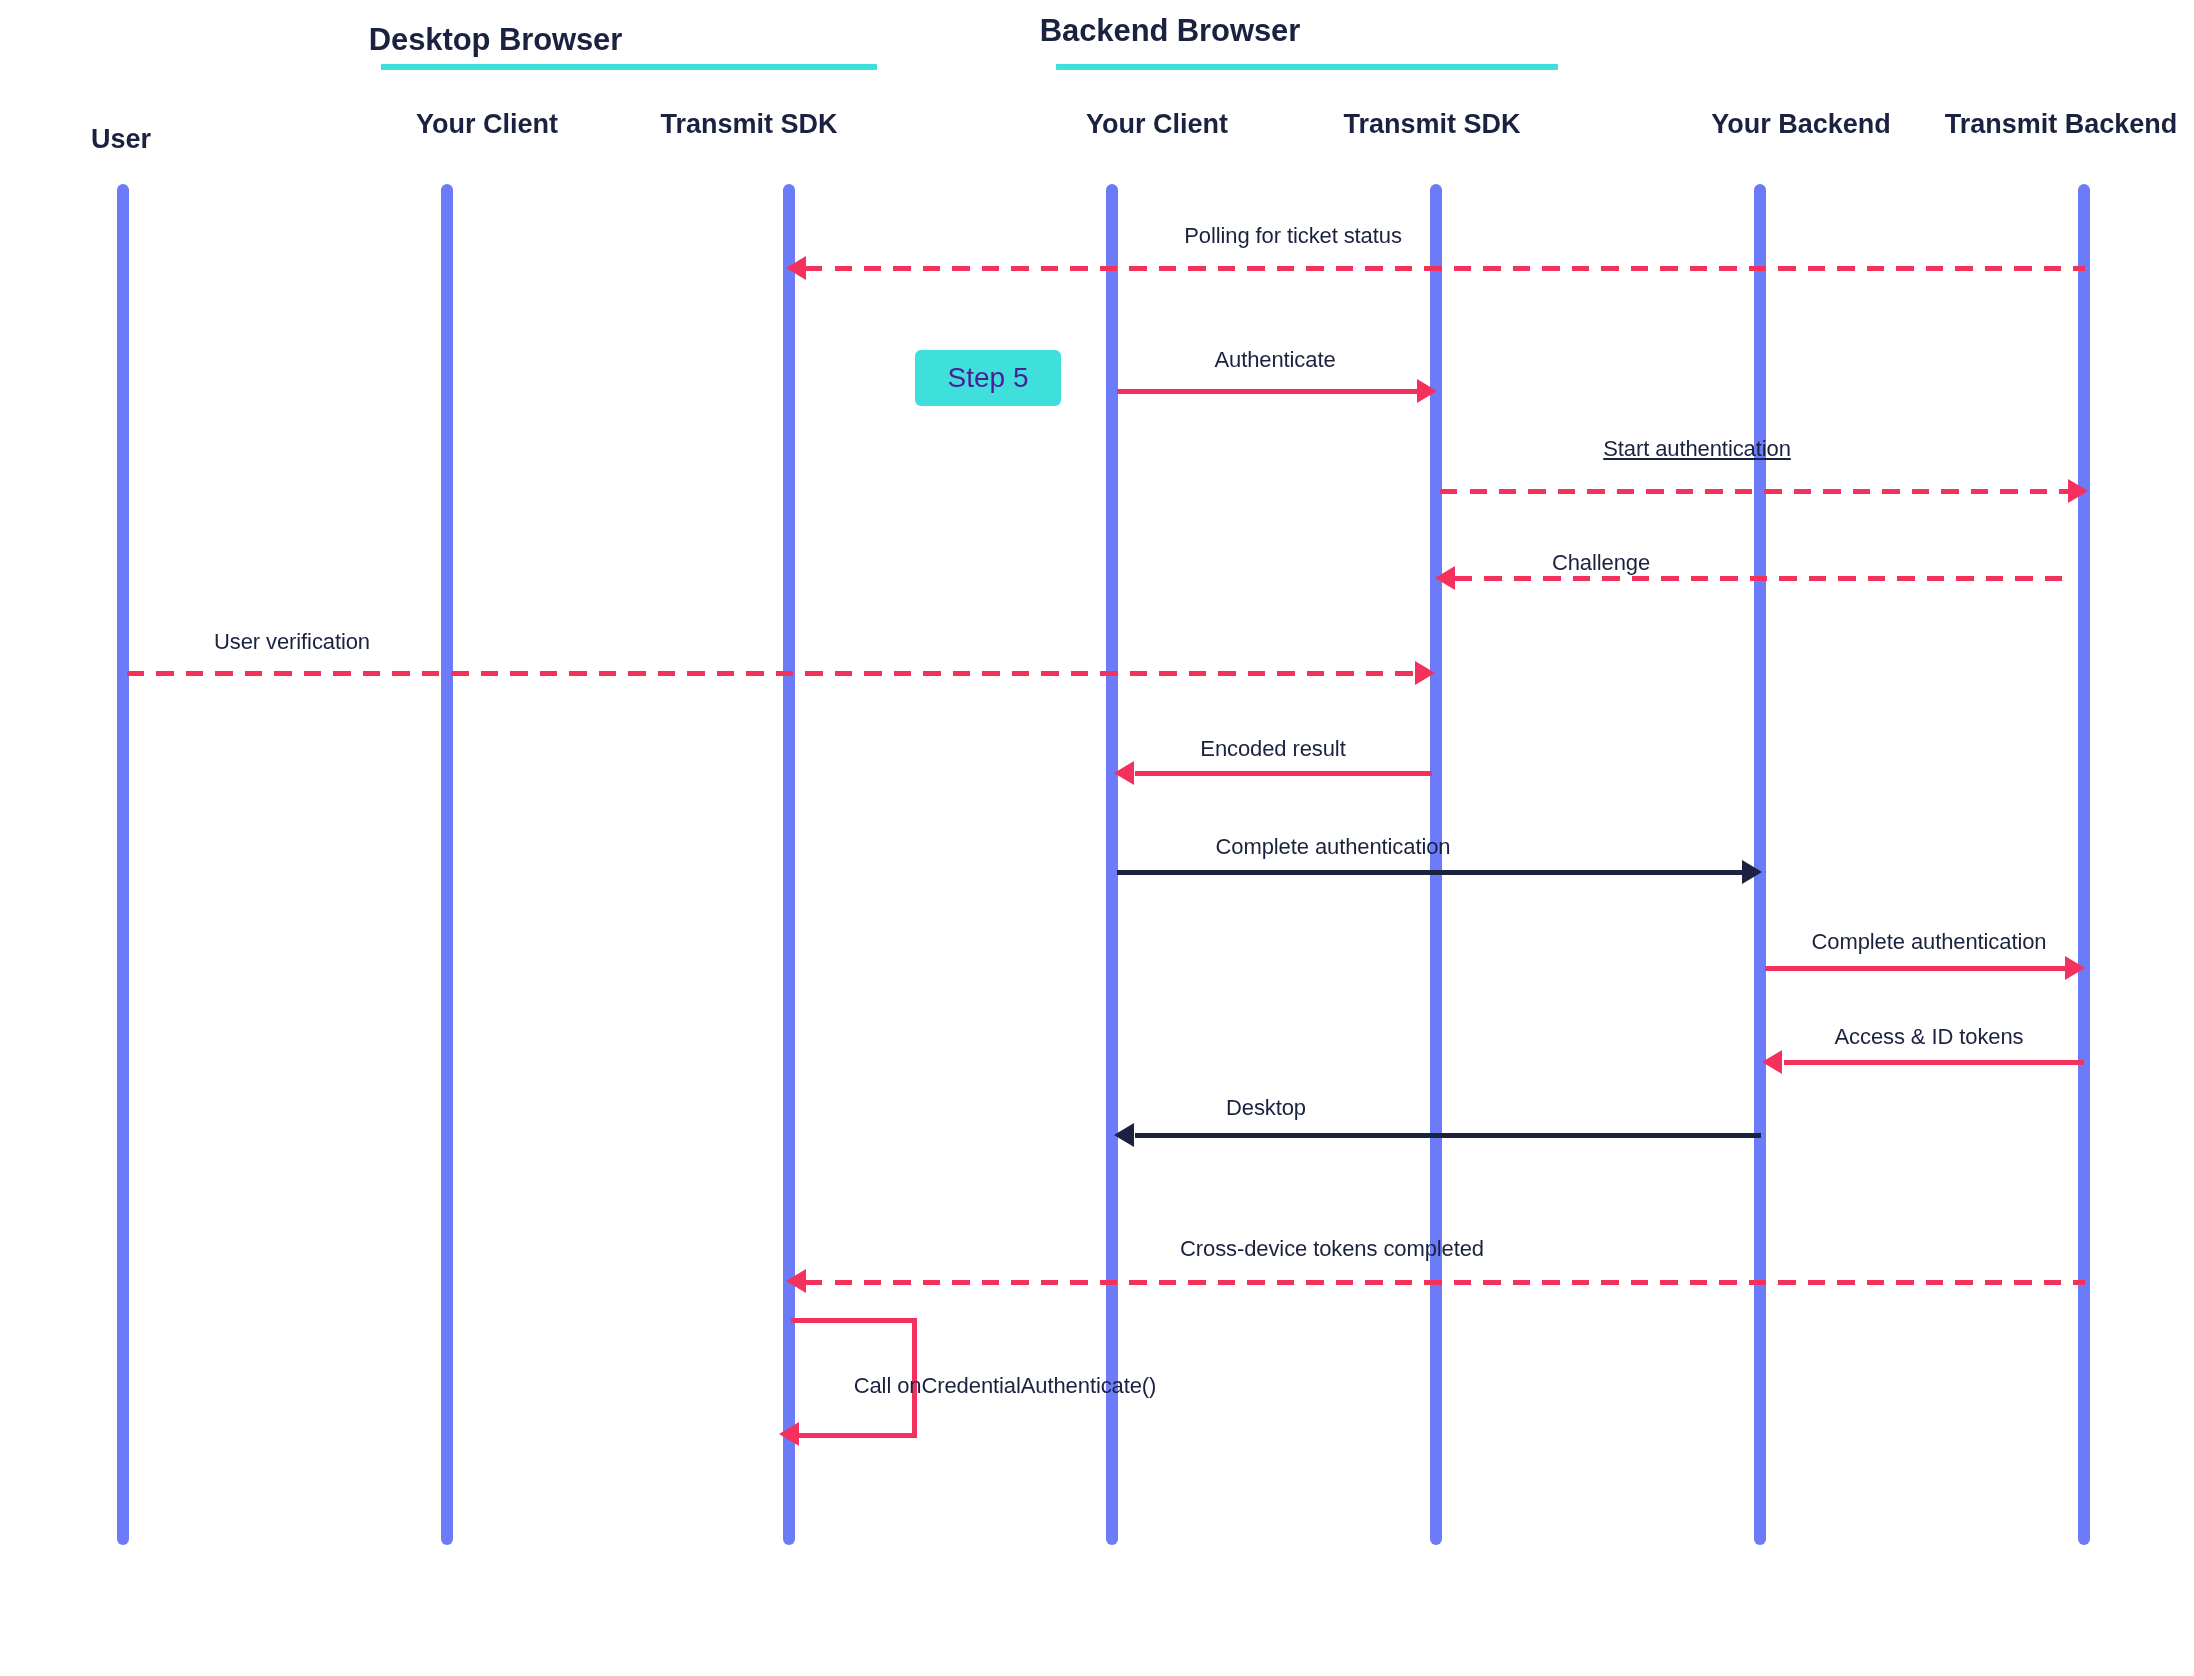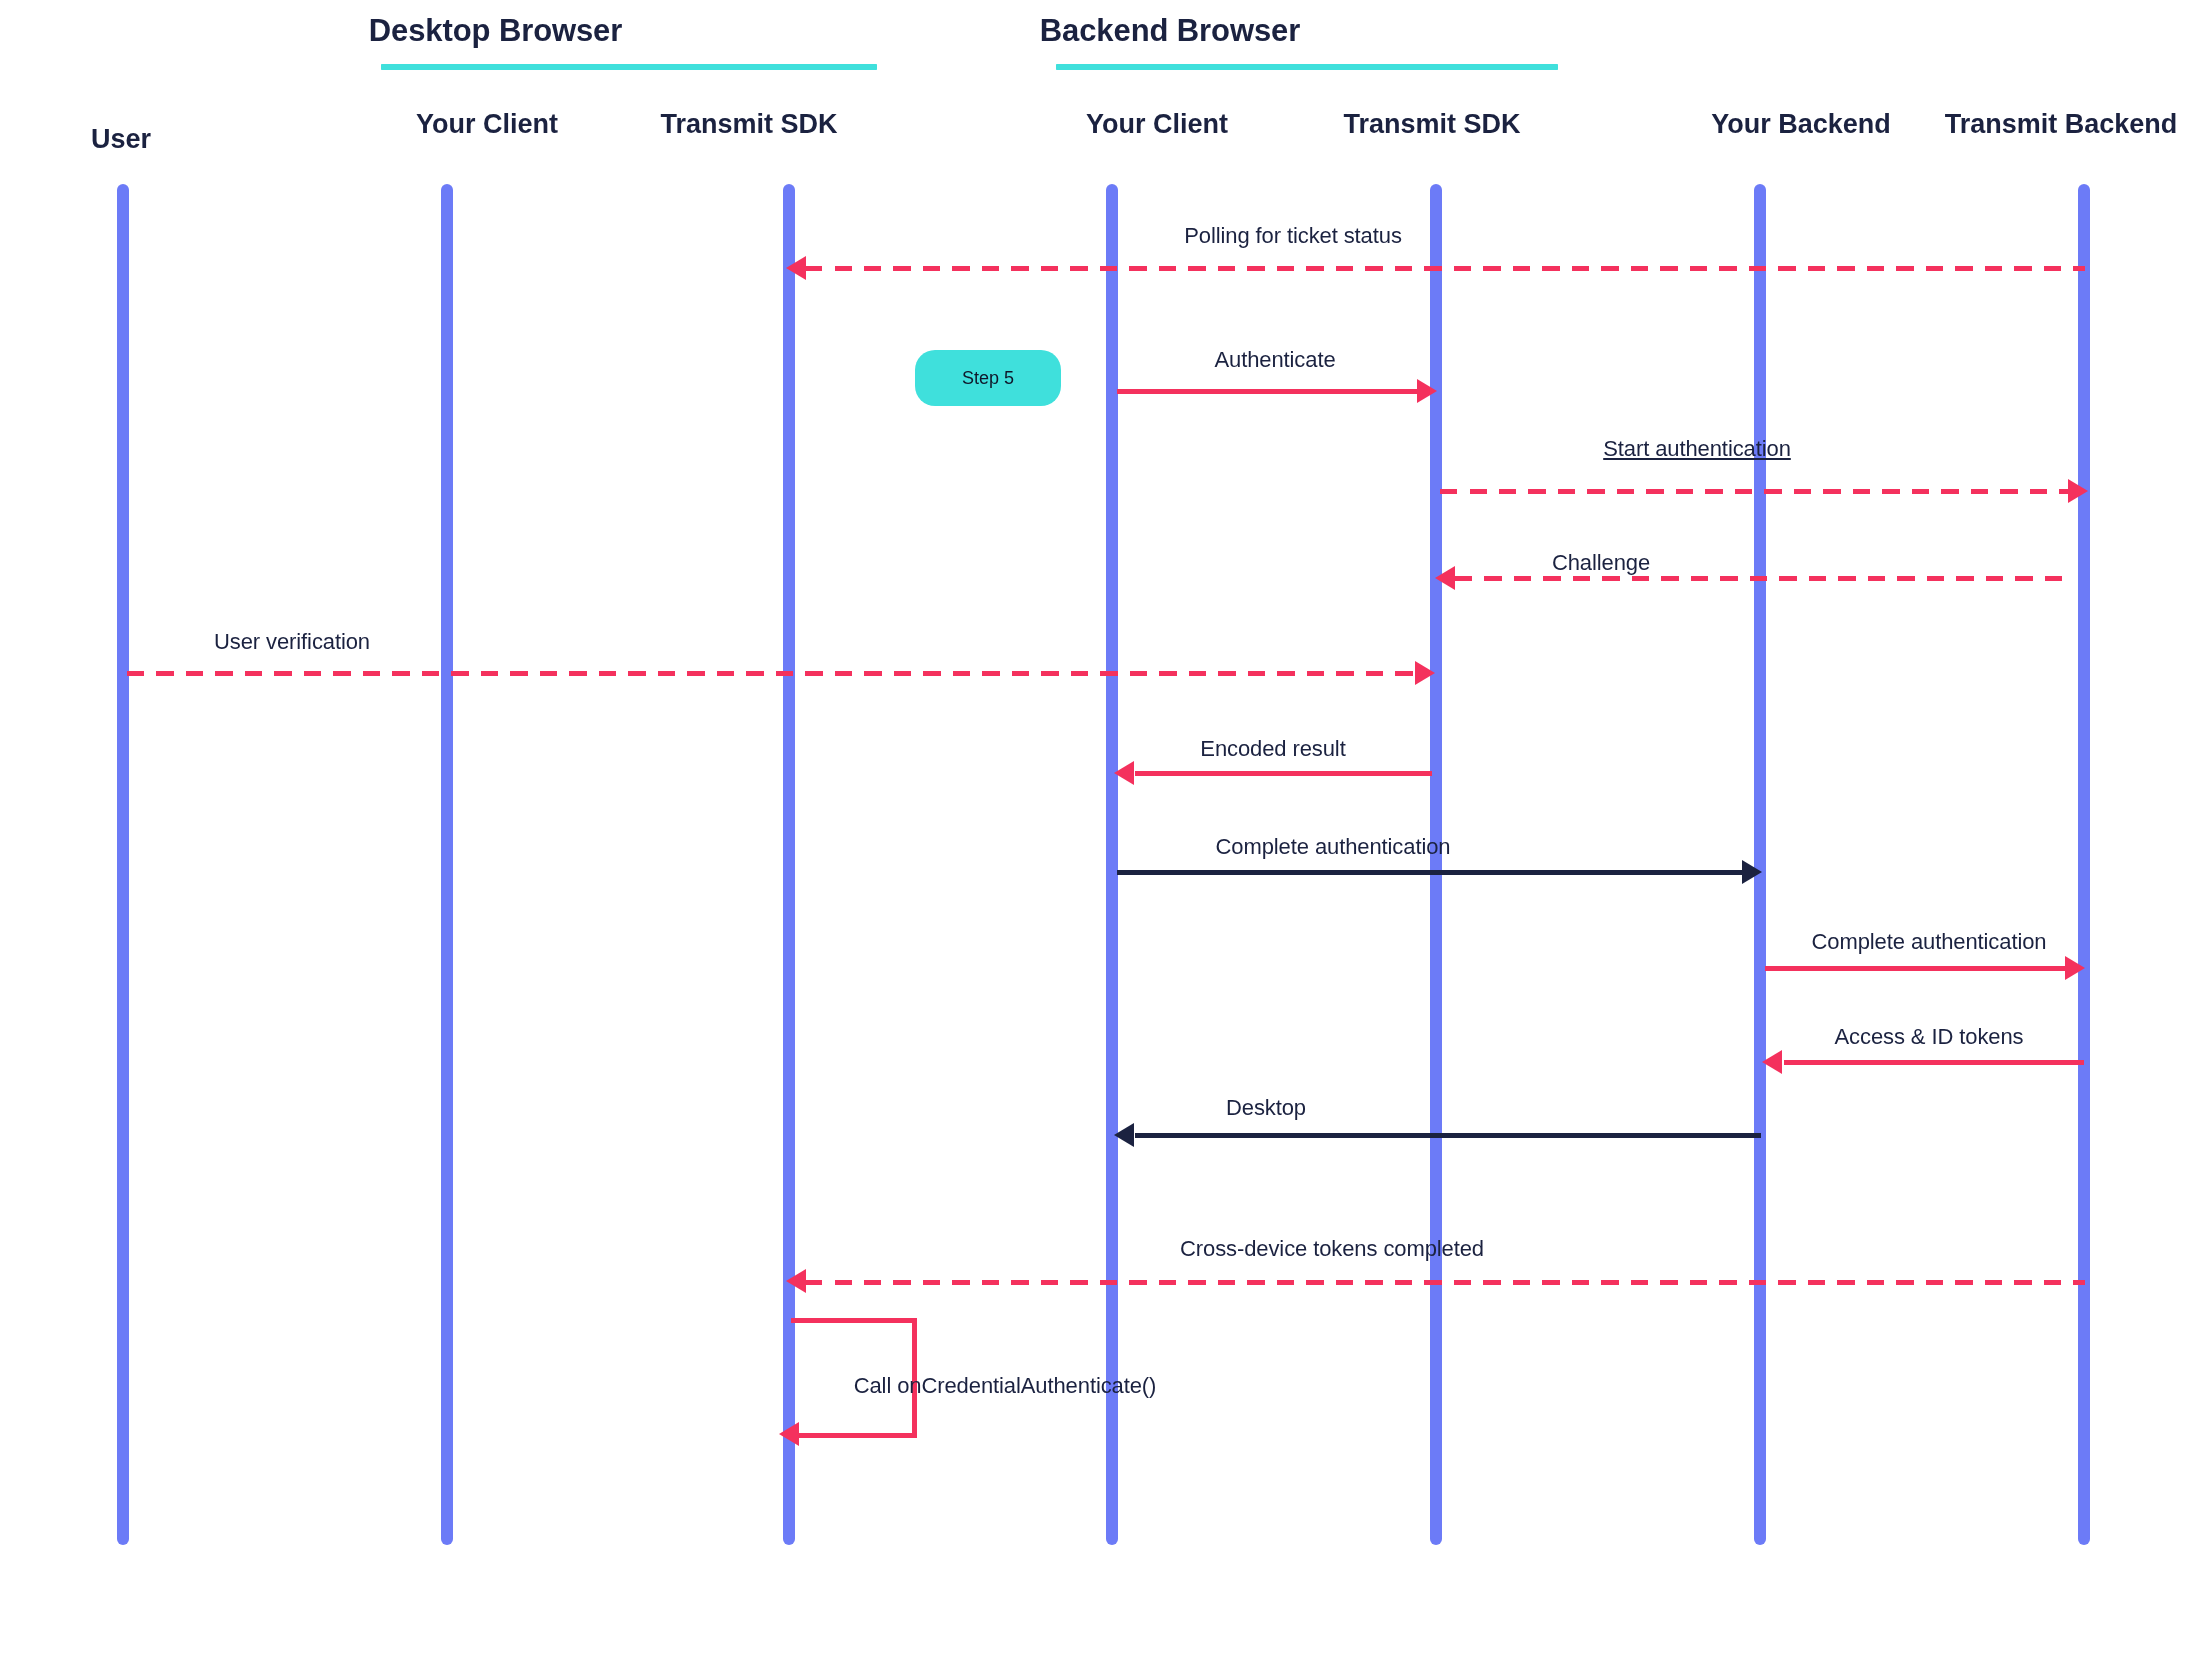--- a/index.html
+++ b/index.html
@@ -101,44 +101,44 @@
   .arrowhead.left.dark {
     border-top: 12px solid transparent;
     border-bottom: 12px solid transparent;
     border-right: 20px solid #1B2240;
   }
 
   
   .step-badge {
     position: absolute;
     background: #3FE0DC;
-    color: #0f172a;
-    font-size: 18px;
+    color: #4c1d95;
+    font-size: 28px;
     font-weight: normal;
-    border-radius: 20px;
+    border-radius: 6px;
     display: flex;
     align-items: center;
     justify-content: center;
   }
 
   
   .self-loop {
     position: absolute;
   }
   .self-loop .seg {
     position: absolute;
     background: #F4315D;
   }
 </style>
 </head>
 <body>
 
 <div id="stage">
 
-  <div class="group-title" style="left:354px; top:13px; width:283px;text-align:center;">Desktop Browser</div>
+  <div class="group-title" style="left:354px; top:22px; width:283px;text-align:center;">Desktop Browser</div>
   <div class="group-bar" style="left:381px; top:64px; width:496px;"></div>
 
   <div class="group-title" style="left:1025px; top:13.4px; width:290px;">Backend Browser</div>
   <div class="group-bar" style="left:1056px; top:64px; width:502px;"></div>
 
   <div class="participant" style="left:121px; top:124px;">User</div>
   <div class="participant" style="left:487px; top:109px;">Your Client</div>
   <div class="participant" style="left:749px; top:109px;">Transmit SDK</div>
   <div class="participant" style="left:1157px; top:109px;">Your Client</div>
   <div class="participant" style="left:1432px; top:109px;">Transmit SDK</div>

